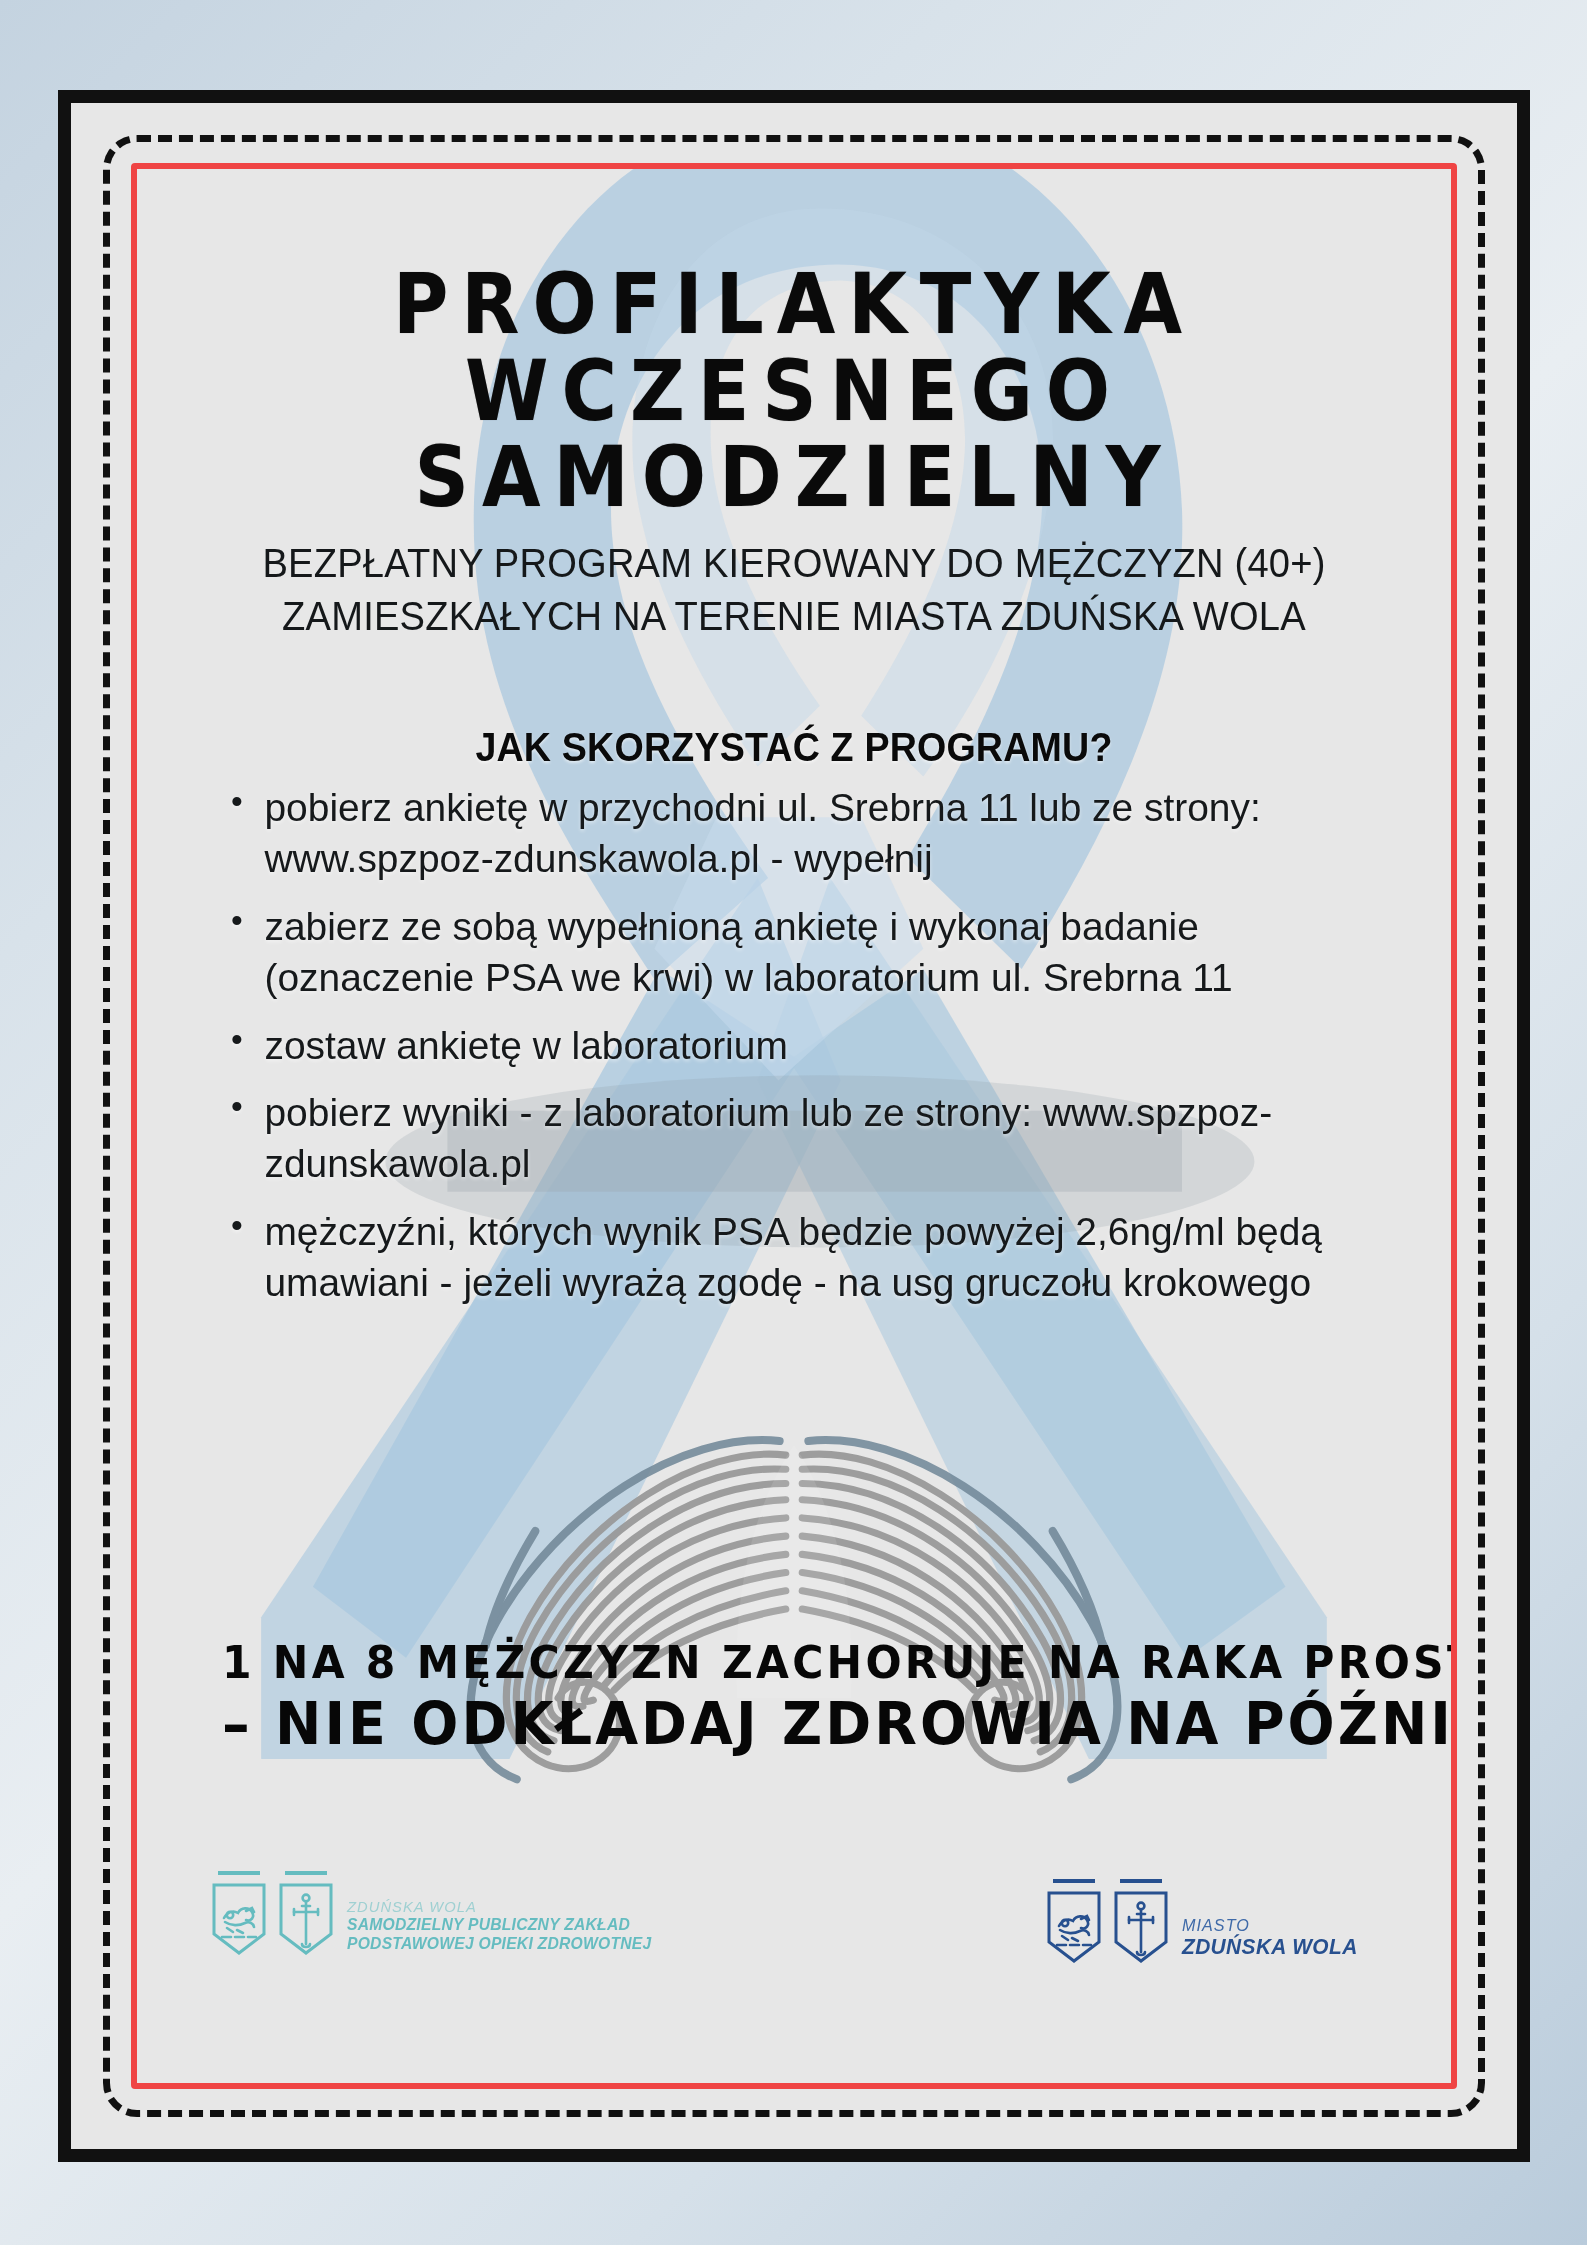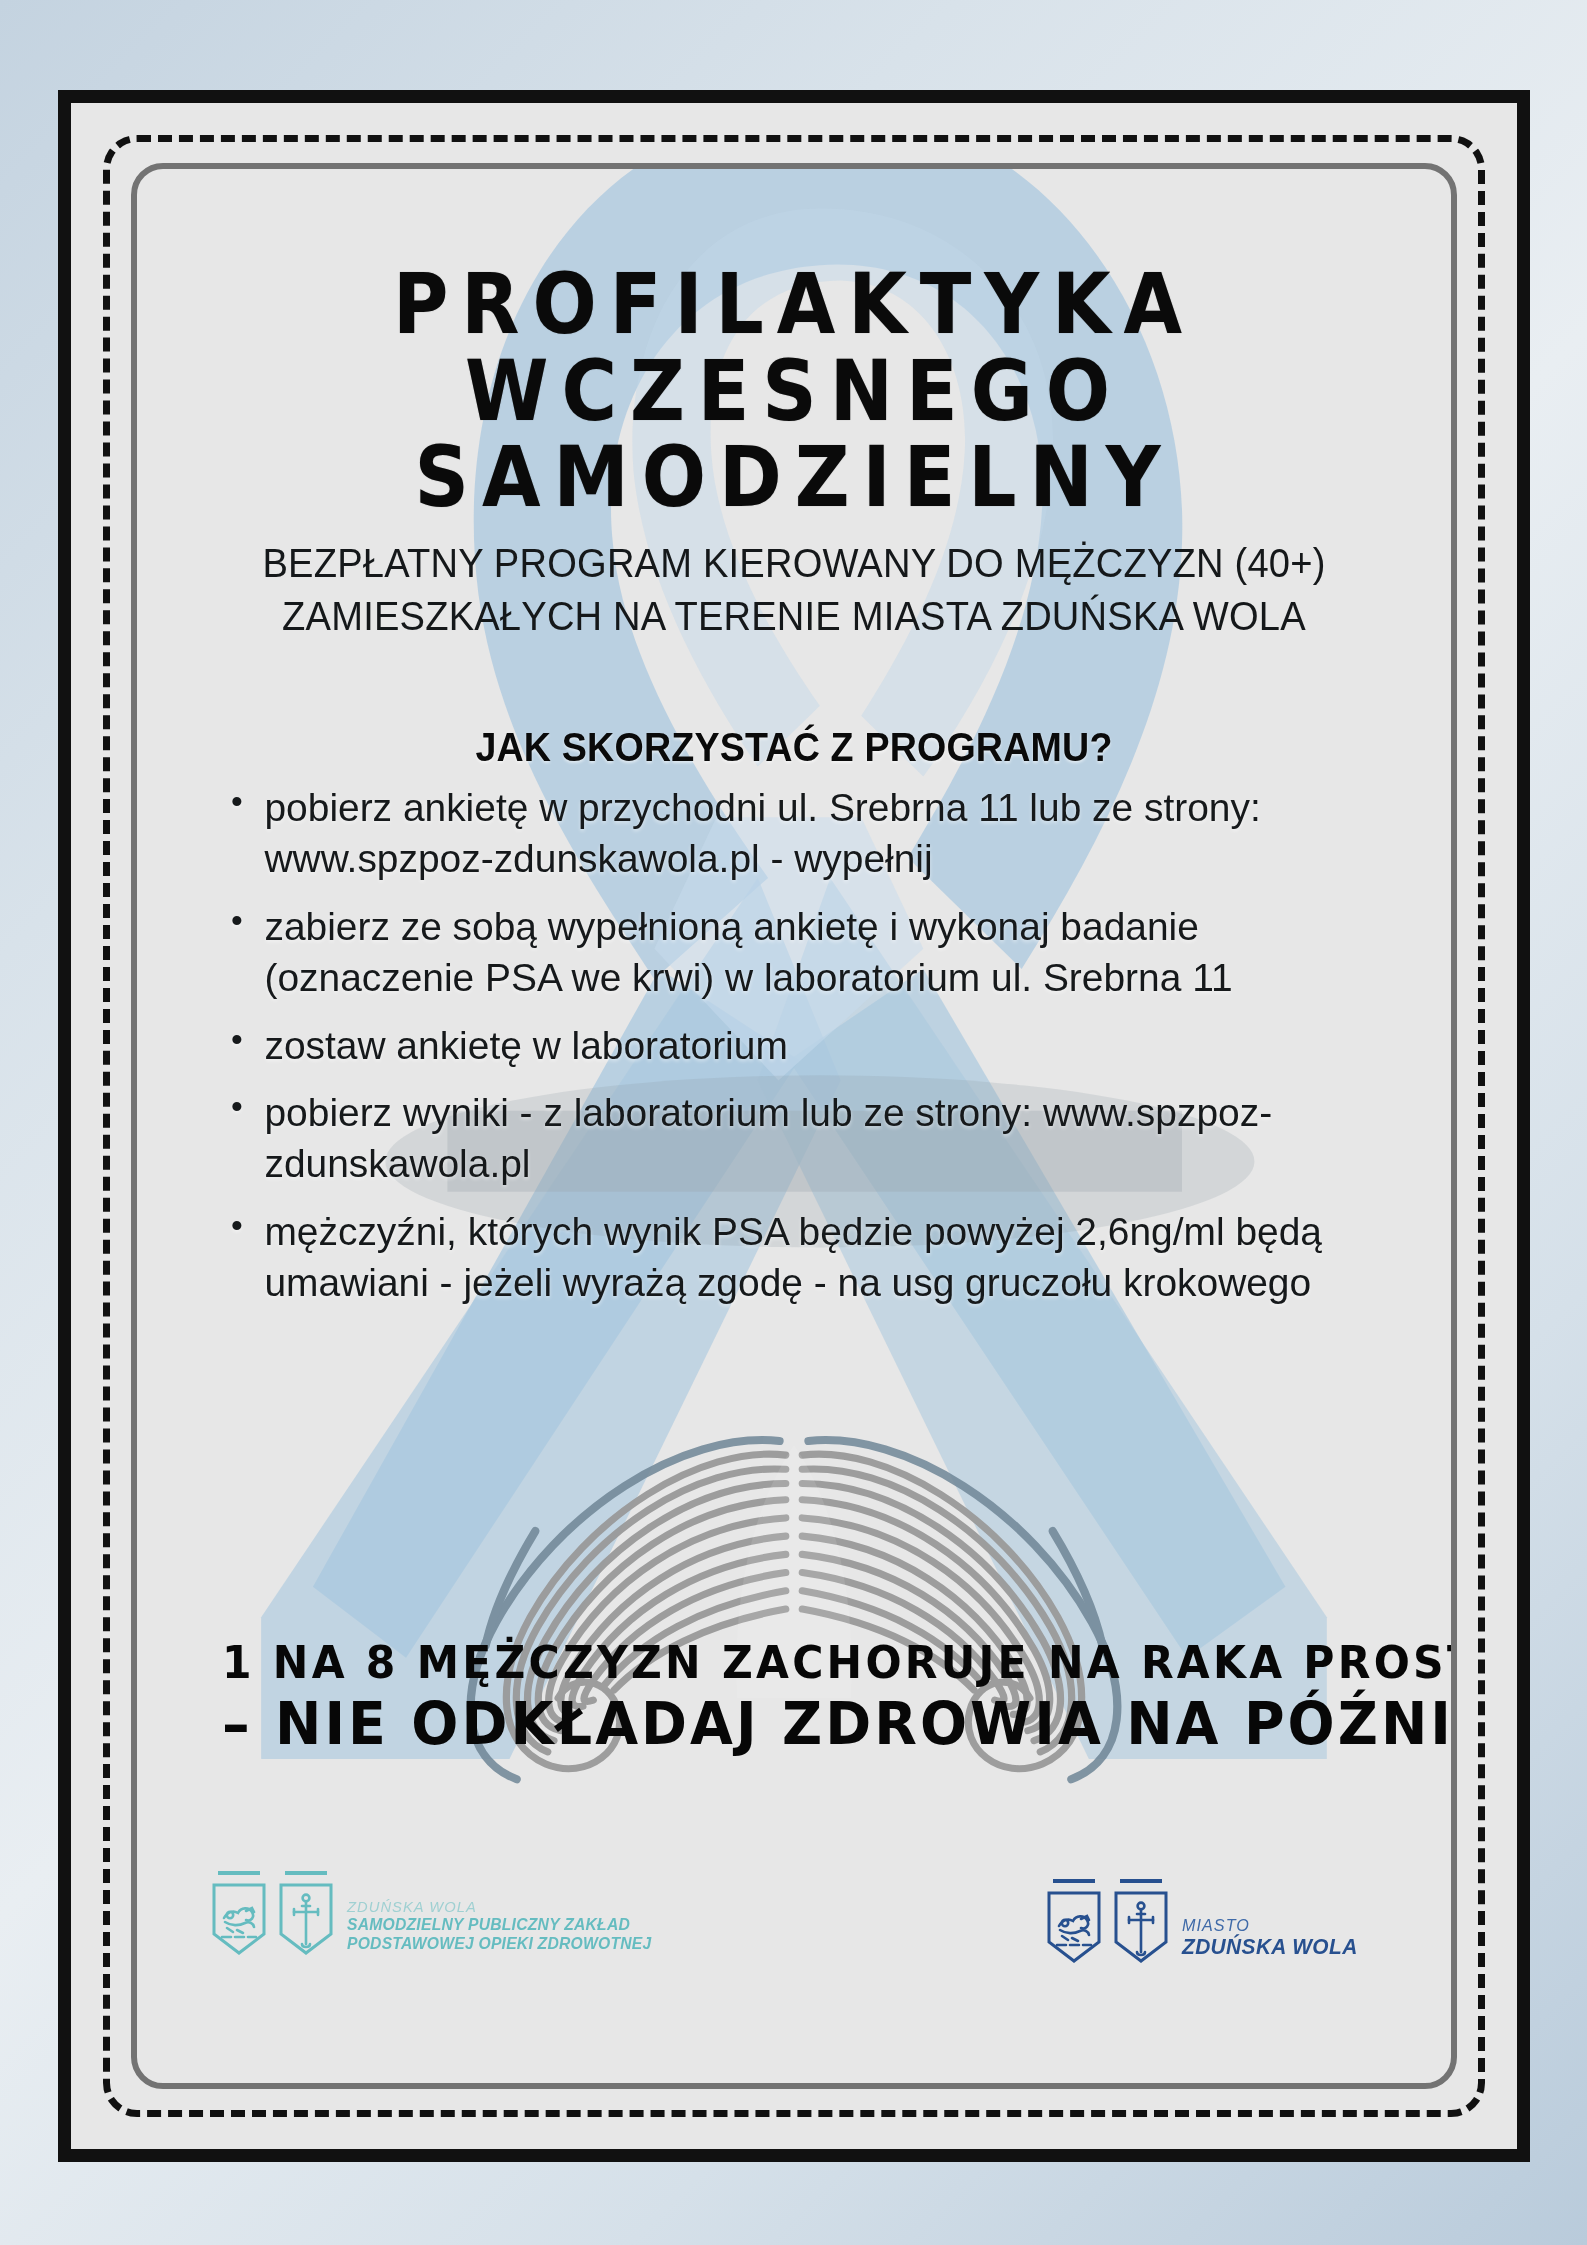--- a/index.html
+++ b/index.html
@@ -38,22 +38,22 @@
     pointer-events: none;
     z-index: 6;
   }
 
   #poster-inner-frame {
     position: absolute;
     left: 60px;
     top: 60px;
     right: 60px;
     bottom: 60px;
-    border: 6px solid #737373;
-    border-radius: 32px;
+    border: 6px solid #ef4444;
+    border-radius: 4px;
     overflow: hidden;
     background: #e7e7e7;
   }
 
   
   #background-art {
     position: absolute;
     inset: 0;
     z-index: 0;
     pointer-events: none;

